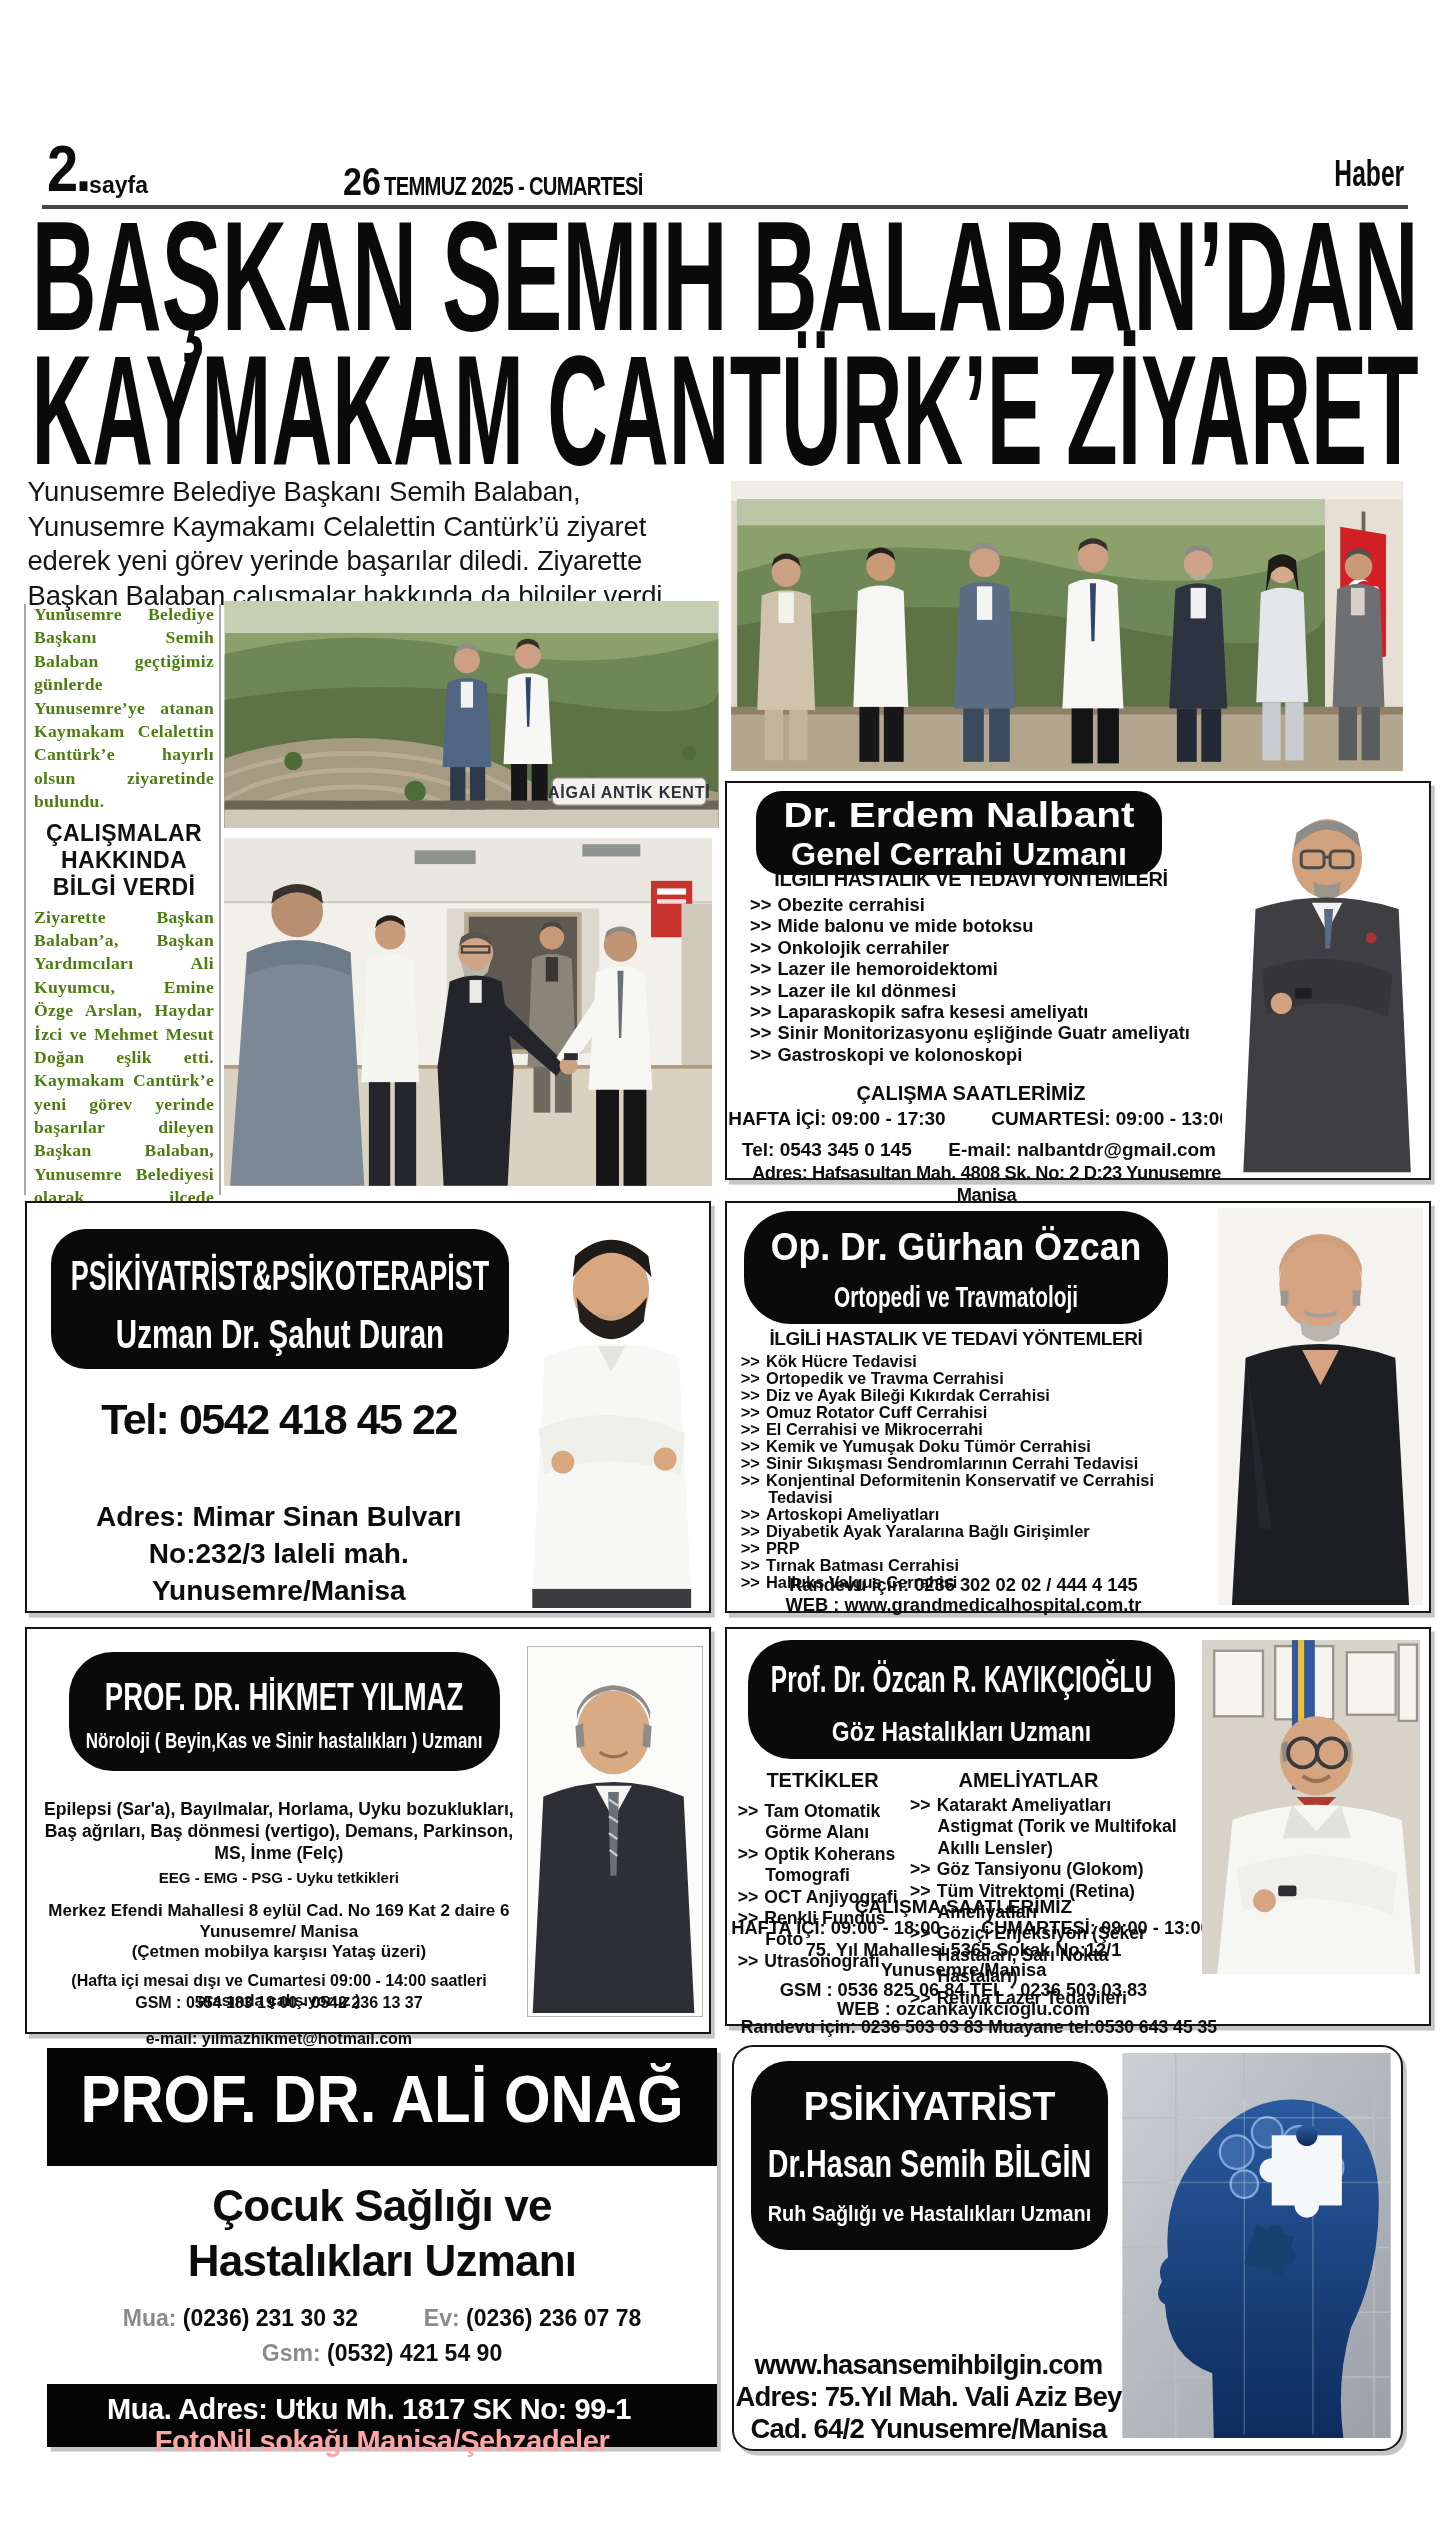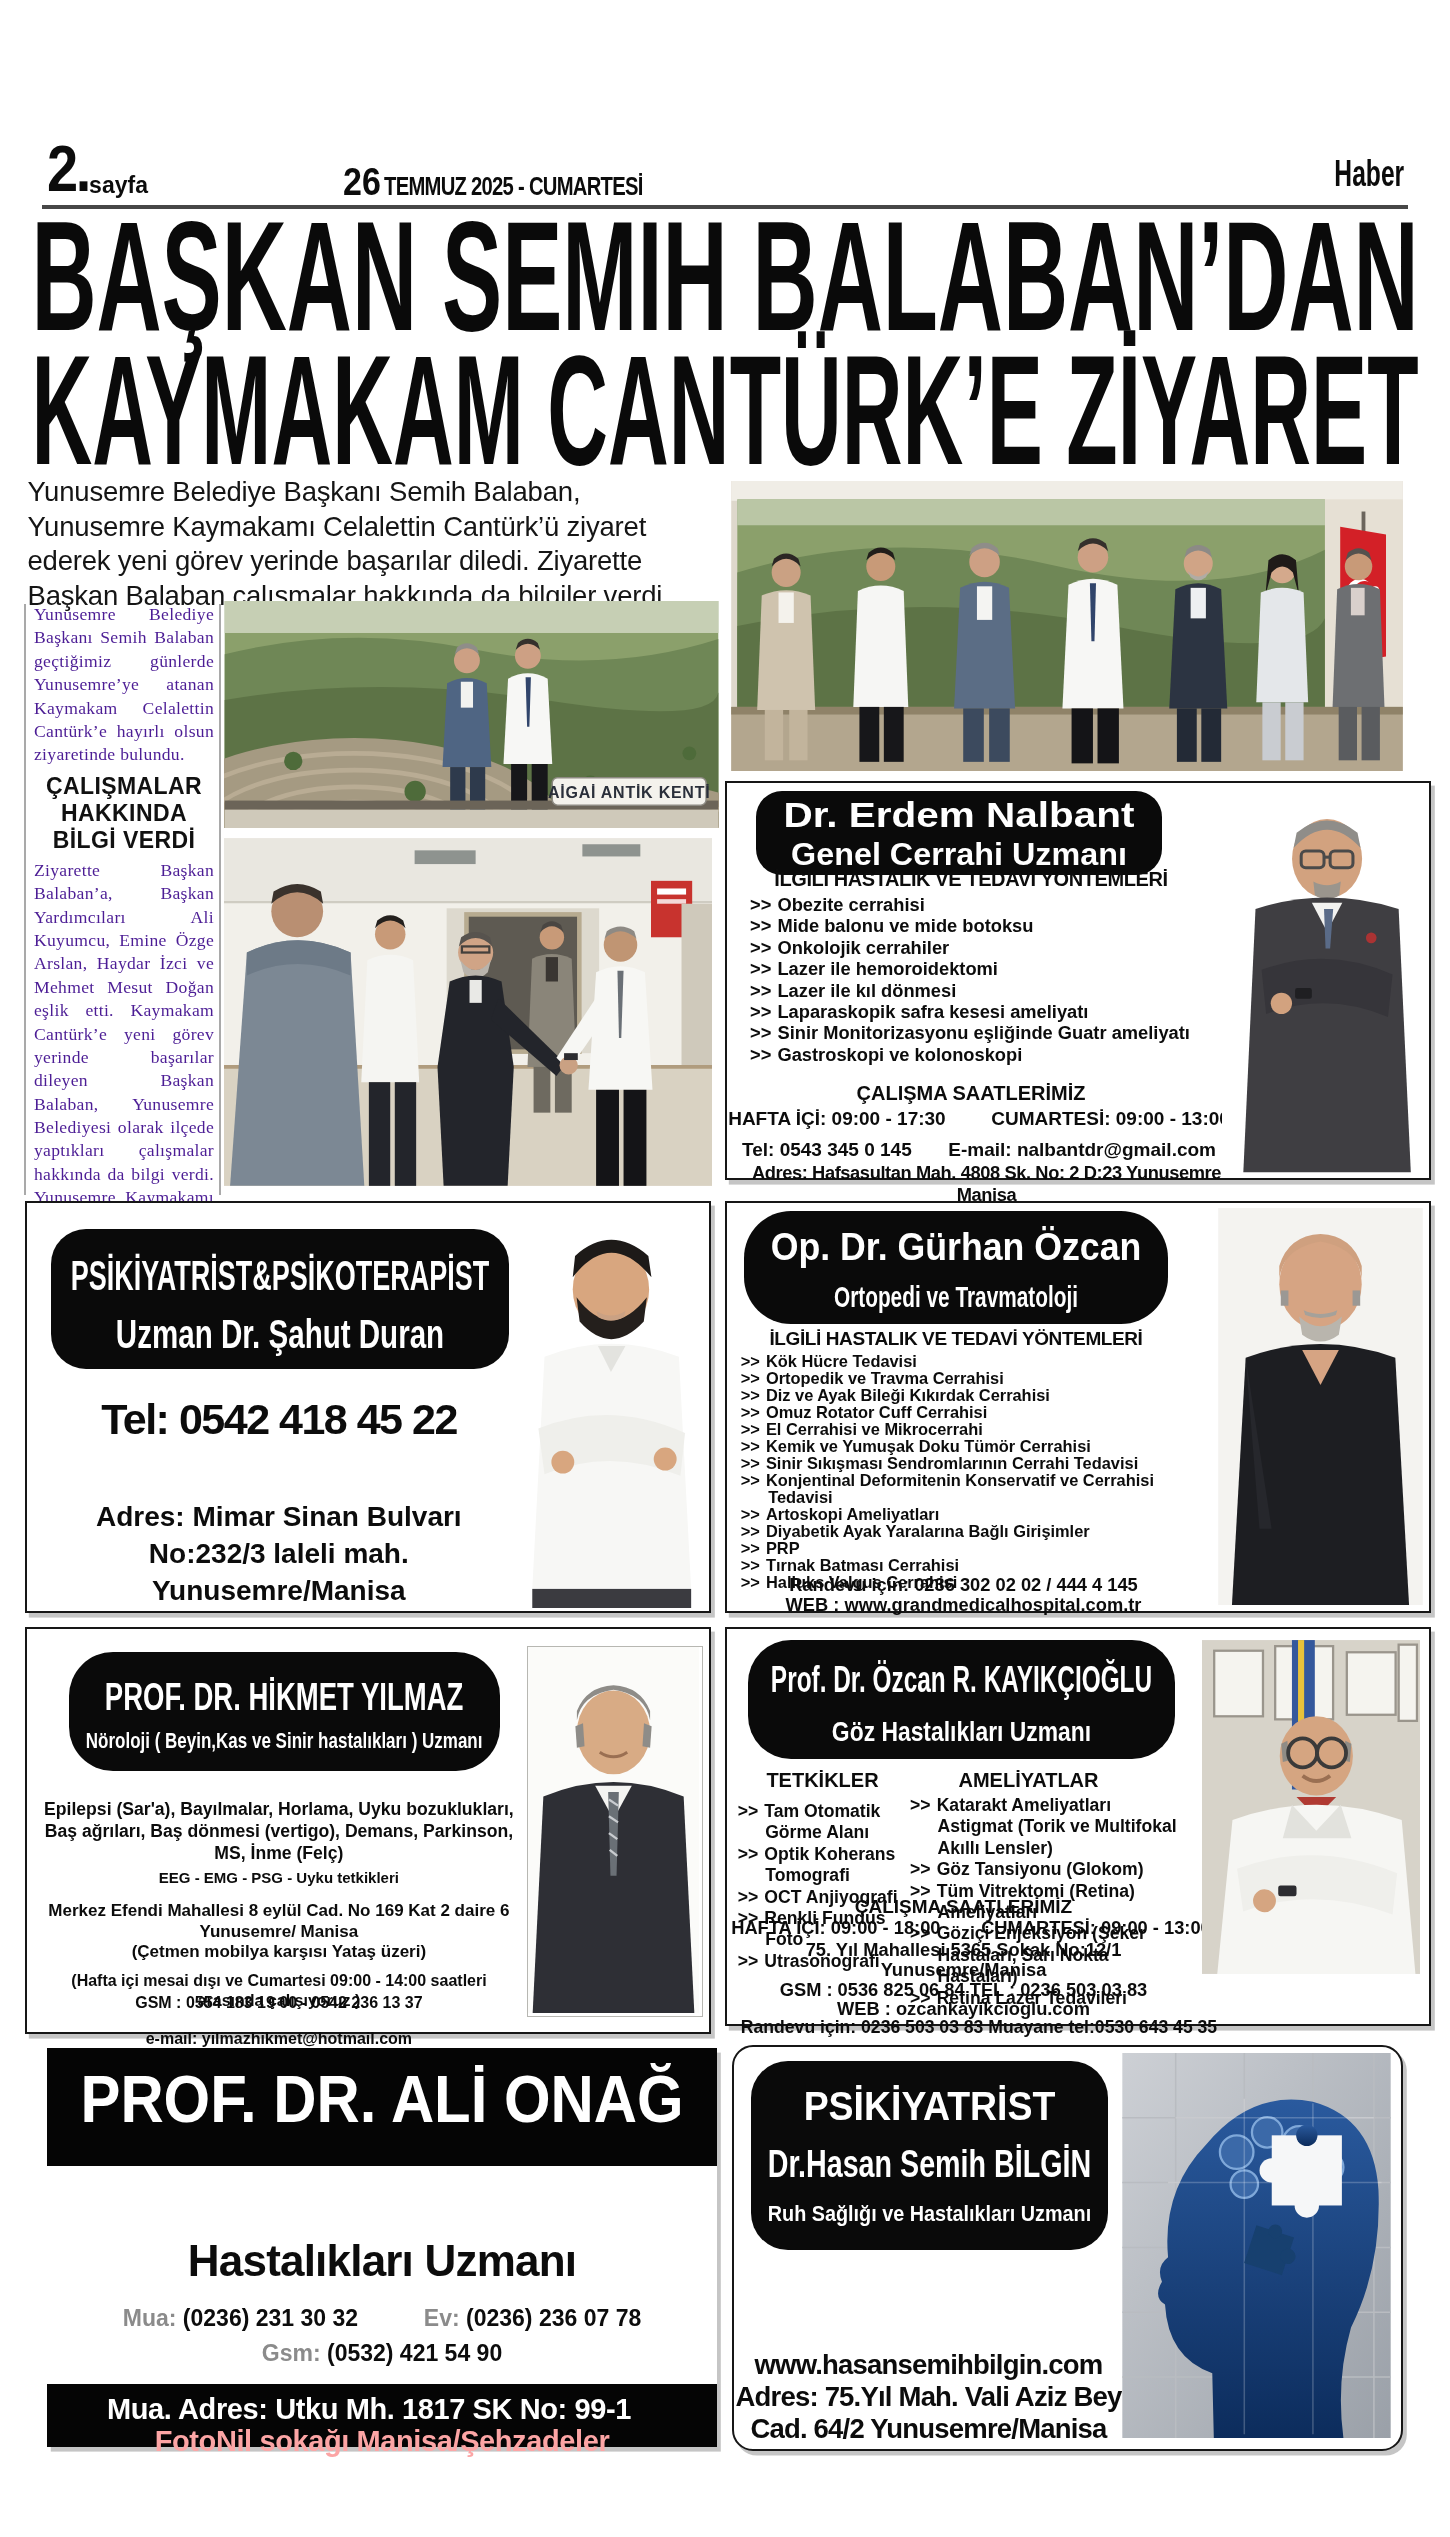--- a/index.html
+++ b/index.html
@@ -11,22 +11,22 @@
   
   .pagenum-big{font-size:56px;font-weight:bold;letter-spacing:-2.3px;display:inline-block;transform:scaleY(1.15);transform-origin:bottom;}
   .pagenum-small{font-size:23px;font-weight:bold;letter-spacing:0;display:inline-block;}
   .date-day{font-size:34px;font-weight:bold;display:inline-block;transform:scaleY(1.15);transform-origin:bottom;}
   .date-rest{font-size:22px;font-weight:bold;display:inline-block;transform:scale(0.92,1.2);transform-origin:bottom left;letter-spacing:-0.8px;}
   .section-label{font-size:29px;font-weight:bold;display:inline-block;transform:scale(0.85,1.25);transform-origin:bottom right;}
   .rule{background:#474747;}
   
   .lead{font-size:27.5px;line-height:1.26;letter-spacing:-0.2px;color:#151515;}
   .colrule{background:#a9a9a9;width:1.5px;}
-  .serifcol{font-family:"Liberation Serif",serif;font-weight:normal;font-size:17.6px;line-height:1.33;
-            text-align:justify;letter-spacing:0.3px;color:#4c1d95;}
+  .serifcol{font-family:"Liberation Serif",serif;font-weight:bold;font-size:17.6px;line-height:1.33;
+            text-align:justify;letter-spacing:0.3px;color:#4d7c0f;}
   .subhead{font-family:"Liberation Sans",sans-serif;font-weight:bold;font-size:23px;line-height:1.18;
            text-align:center;letter-spacing:0.4px;color:#111;margin:6.1px 0 4.6px 0;}
   .byline{margin-top:3.1px;text-align:left;font-size:18.3px;}
   
   .adbox{border:2.3px solid #161616;background:#fff;box-shadow:3.8px 4.6px 0 rgba(90,90,90,0.35);}
   .titlebox{background:#0a0a0a;border-radius:26px;overflow:hidden;}
   .titlebox svg text{fill:#ffffff;font-family:"Liberation Sans","DejaVu Sans",sans-serif;font-weight:bold;}
   .adlist-item{font-weight:bold;padding-left:27.5px;text-indent:-27.5px;}
   .marker{display:inline;padding-right:6.1px;}
   .graylab{color:#8b8b8b;font-weight:bold;}
@@ -463,20 +463,21 @@
         <rect x="100" y="322" width="24" height="14" rx="3" fill="#2c2c30"></rect>
       </svg>
     </div>
   </div>
 
   <div class="abs" style="left:47px;top:2048px;width:670px;height:399px;background:#050505;box-shadow:3.8px 4.6px 0 rgba(90,90,90,0.35);">
     <svg class="abs" style="left:22px;top:12.2px;" width="626" height="76" viewBox="0 0 820 100" preserveAspectRatio="none">
       <text x="410" y="82" font-size="88" font-weight="bold" fill="#ffffff" text-anchor="middle" textLength="790" lengthAdjust="spacingAndGlyphs">PROF. DR. ALİ ONAĞ</text>
     </svg>
     <div class="abs whitestrip" style="left:0px;top:118px;width:670px;height:218px;">
+      <div class="abs bold center" style="left:0px;top:15.3px;width:670px;font-size:44px;letter-spacing:-0.8px;">Çocuk Sağlığı ve</div>
       <div class="abs bold center" style="left:0px;top:70px;width:670px;font-size:44px;letter-spacing:-0.8px;">Hastalıkları Uzmanı</div>
       <div class="abs bold" style="left:0px;top:139px;width:670px;font-size:23px;text-align:center;">
         <span class="graylab">Mua:</span>
         <span>(0236) 231 30 32</span>
         <span style="display:inline-block;width:53px;"></span>
         <span class="graylab">Ev:</span>
         <span>(0236) 236 07 78</span>
       </div>
       <div class="abs bold" style="left:0px;top:174px;width:670px;font-size:23px;text-align:center;">
         <span class="graylab">Gsm:</span>

